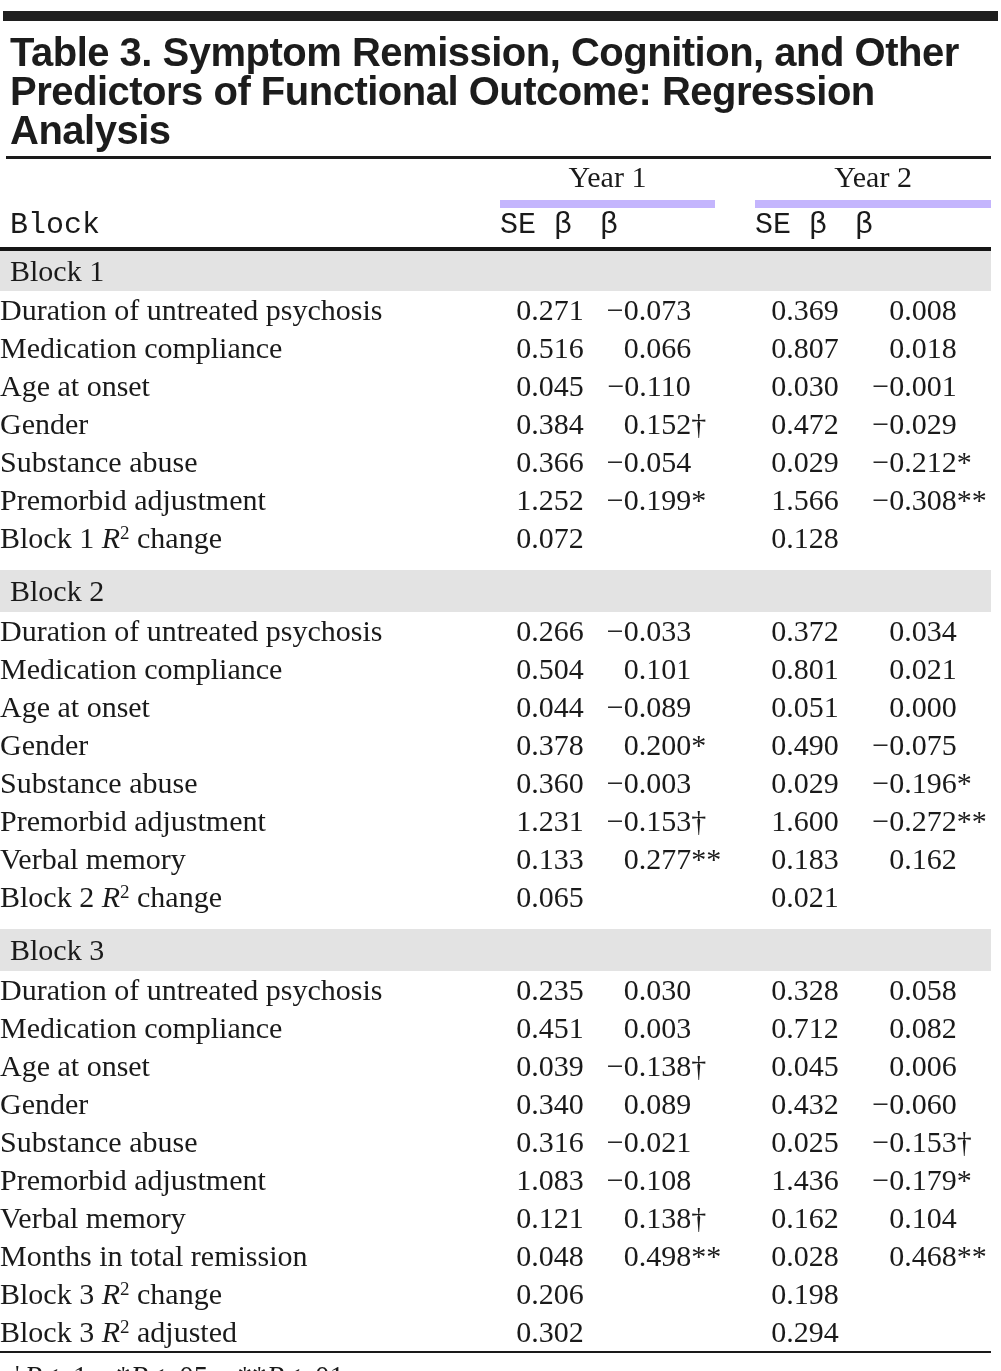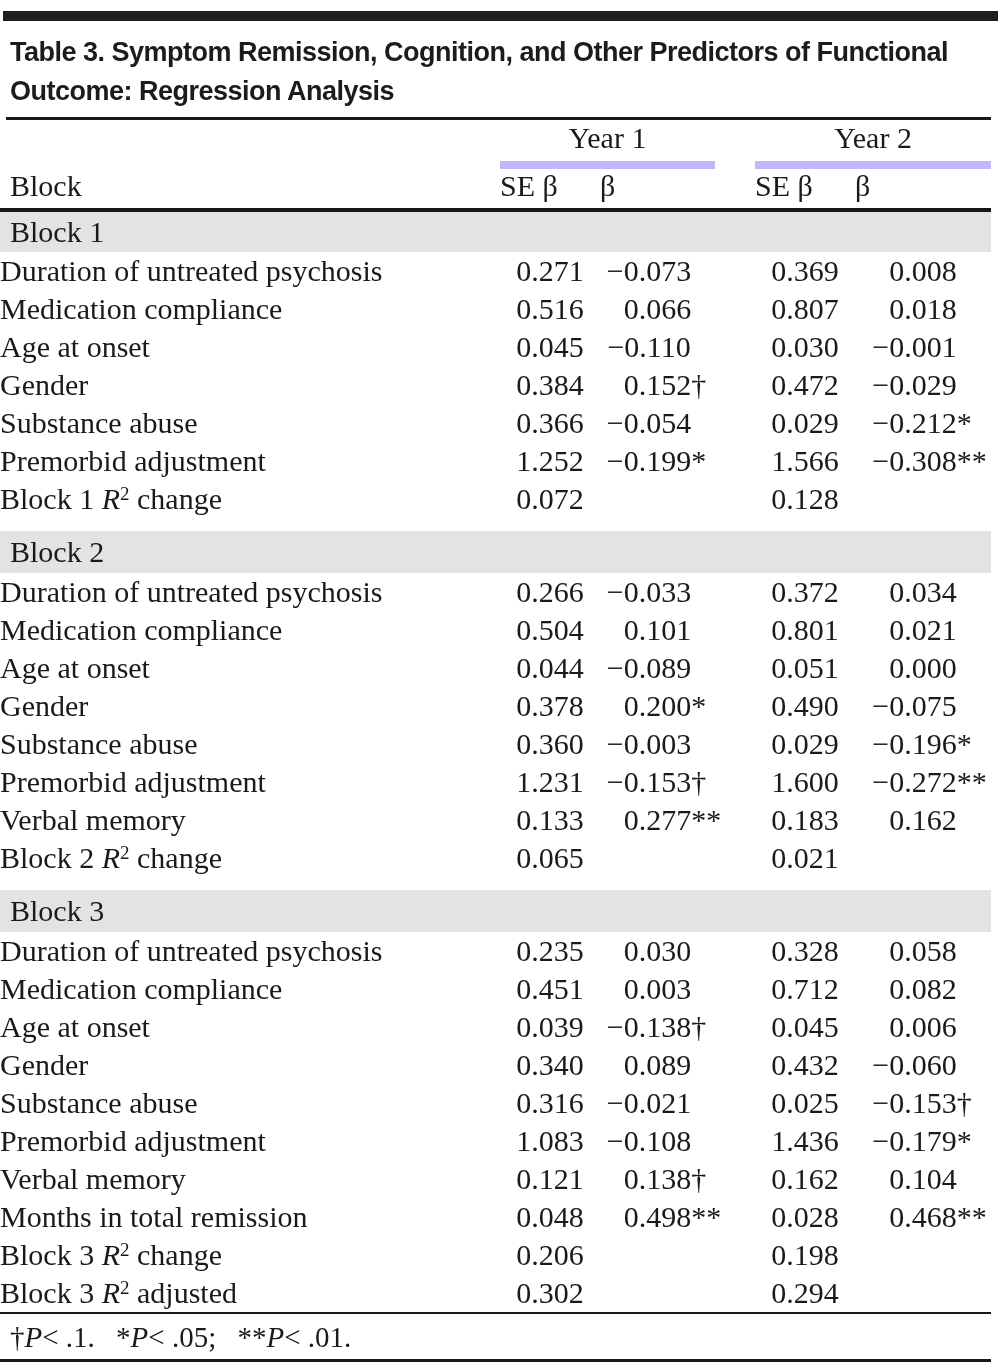--- a/index.html
+++ b/index.html
@@ -11,21 +11,21 @@
     position:relative;
   }
   .page { width:1001px; height:1371px; }
 
   .topbar { margin:11px 3px 0 3px; height:10px; background:#1f1f1f; }
 
   .title {
     margin:12px 14px 0 10px;
     font-family:"Liberation Sans", sans-serif;
     font-weight:700;
-    font-size:27px;
+    font-size:40px;
     line-height:39px;
     letter-spacing:-0.5px;
     color:#1c1c1c;
   }
   .title-rule { margin:6px 10px 0 6px; border-top:3px solid #1a1a1a; }
 
   table.reg {
     border-collapse:collapse;
     table-layout:fixed;
     width:991px;
@@ -34,21 +34,21 @@
   th { font-weight:normal; }
 
   th.grp {
     text-align:center; vertical-align:bottom;
     height:45px; padding-bottom:6px;
     border-bottom:8px solid #c4b5fd;
   }
   th.gap, td.sp { border:none; }
   tr.subhead th {
     border-bottom:4px solid #161616;
-    height:42px; vertical-align:bottom; padding-bottom:5px;
+    height:42px; vertical-align:bottom; padding-bottom:5px;font-family:Liberation Mono, monospace;
   }
   th.lbl { text-align:left; padding-left:10px; }
   th.sub { text-align:left; }
 
   tr.band-row td {
     background:#e3e3e3;
     height:42px;
     padding-left:10px;
     vertical-align:middle;
   }

